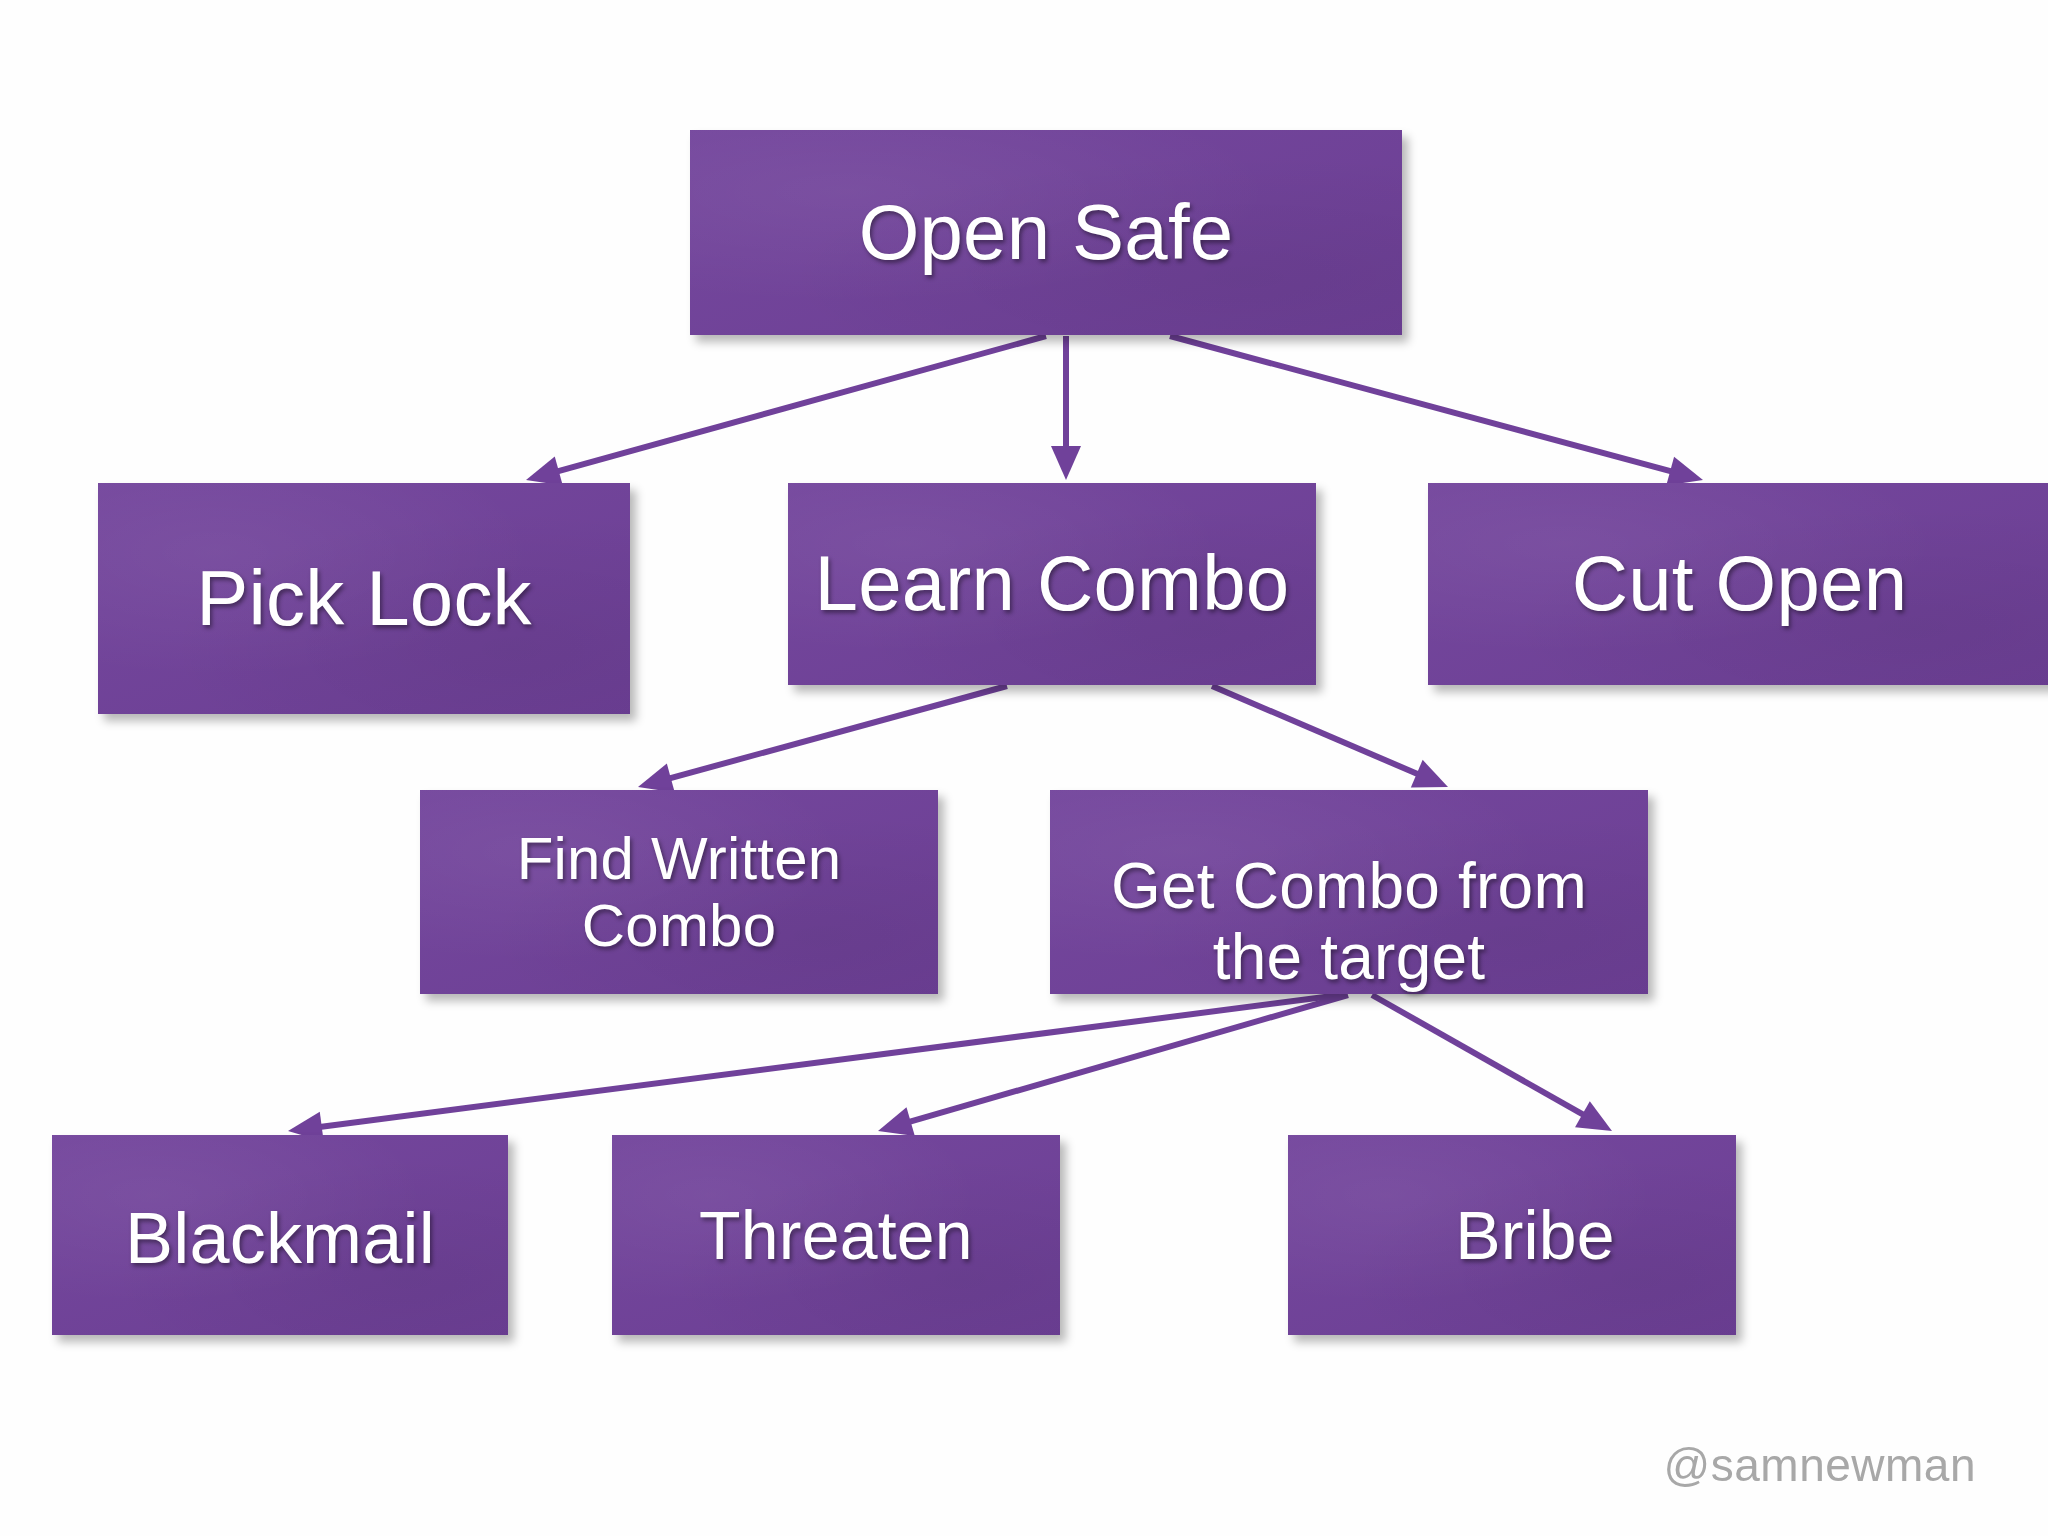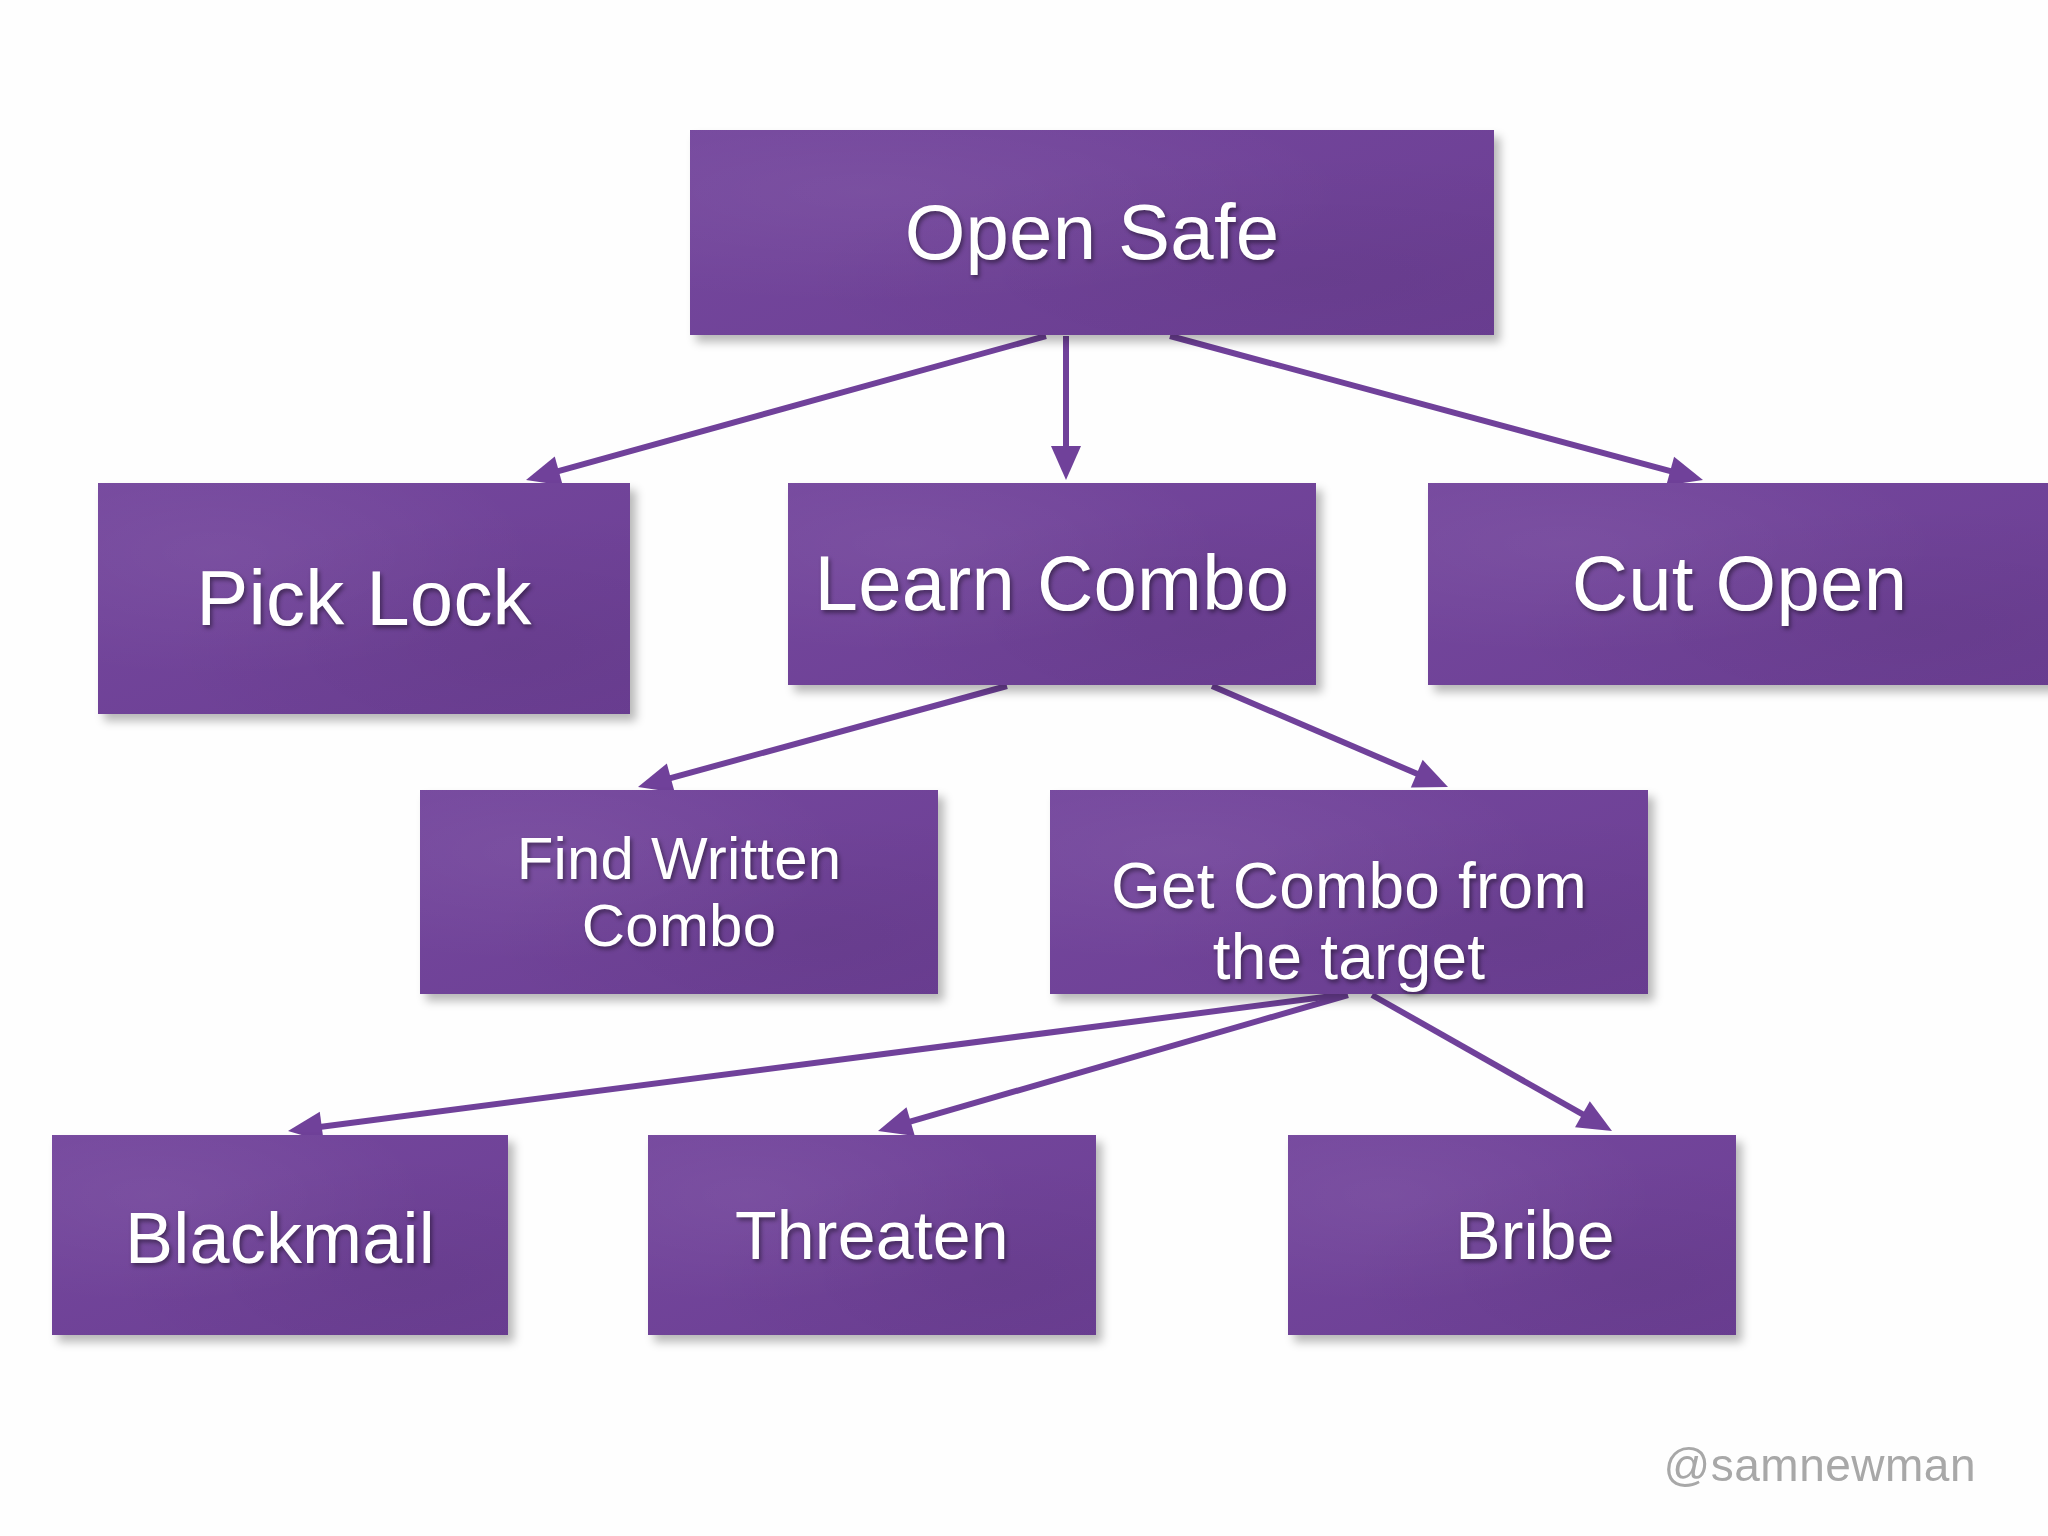--- a/index.html
+++ b/index.html
@@ -96,21 +96,21 @@
         <line x1="1348" y1="995" x2="904.8966037264604" y2="1123.217152964258" stroke="#70419A" stroke-width="6" stroke-linecap="butt"></line>
         <polygon points="878,1131 906.4907793272689,1107.140505174567 914.8295440084207,1135.9582948814887" fill="#70419A"></polygon>
       </g>
       <g>
         <line x1="1372" y1="995" x2="1587.6393787962388" y2="1117.1956479845355" stroke="#70419A" stroke-width="6" stroke-linecap="butt"></line>
         <polygon points="1612,1131 1575.024057101434,1127.2879053403792 1589.8144342608605,1101.187239764921" fill="#70419A"></polygon>
       </g>
     </svg>
 
   <div id="node-layer">
-      <div class="node" style="left: 690px; top: 130px; width: 804px; height: 205px; background-color: rgb(112, 65, 154);">
+      <div class="node" style="left: 690px; top: 130px; width: 712px; height: 205px; background-color: rgb(112, 65, 154);">
         <div class="node-label" style="font-size: 78px;">Open Safe</div>
       </div>
       <div class="node" style="left: 98px; top: 483px; width: 532px; height: 231px; background-color: rgb(112, 65, 154);">
         <div class="node-label" style="font-size: 78px;">Pick Lock</div>
       </div>
       <div class="node" style="left: 788px; top: 483px; width: 528px; height: 202px; background-color: rgb(112, 65, 154);">
         <div class="node-label" style="font-size: 78px;">Learn Combo</div>
       </div>
       <div class="node" style="left: 1428px; top: 483px; width: 623px; height: 202px; background-color: rgb(112, 65, 154);">
         <div class="node-label" style="font-size: 78px;">Cut Open</div>
@@ -119,21 +119,21 @@
         <div class="node-label" style="font-size: 60px;">Find Written
 Combo</div>
       </div>
       <div class="node" style="left: 1050px; top: 790px; width: 598px; height: 204px; background-color: rgb(112, 65, 154); align-items: flex-end;">
         <div class="node-label" style="font-size: 64px;">Get Combo from
 the target</div>
       </div>
       <div class="node" style="left: 52px; top: 1135px; width: 456px; height: 200px; background-color: rgb(112, 65, 154);">
         <div class="node-label" style="font-size: 72px; margin-top: 7px;">Blackmail</div>
       </div>
-      <div class="node" style="left: 648px; top: 1135px; width: 448px; height: 200px; background-color: rgb(112, 65, 154);">
+      <div class="node" style="left: 612px; top: 1135px; width: 448px; height: 200px; background-color: rgb(112, 65, 154);">
         <div class="node-label" style="font-size: 68px;">Threaten</div>
       </div>
       <div class="node" style="left: 1288px; top: 1135px; width: 448px; height: 200px; background-color: rgb(112, 65, 154); padding-left: 46px;">
         <div class="node-label" style="font-size: 68px;">Bribe</div>
       </div>
     </div>
 
 
   <div class="footer-text" id="footer-right">@samnewman</div>
 

